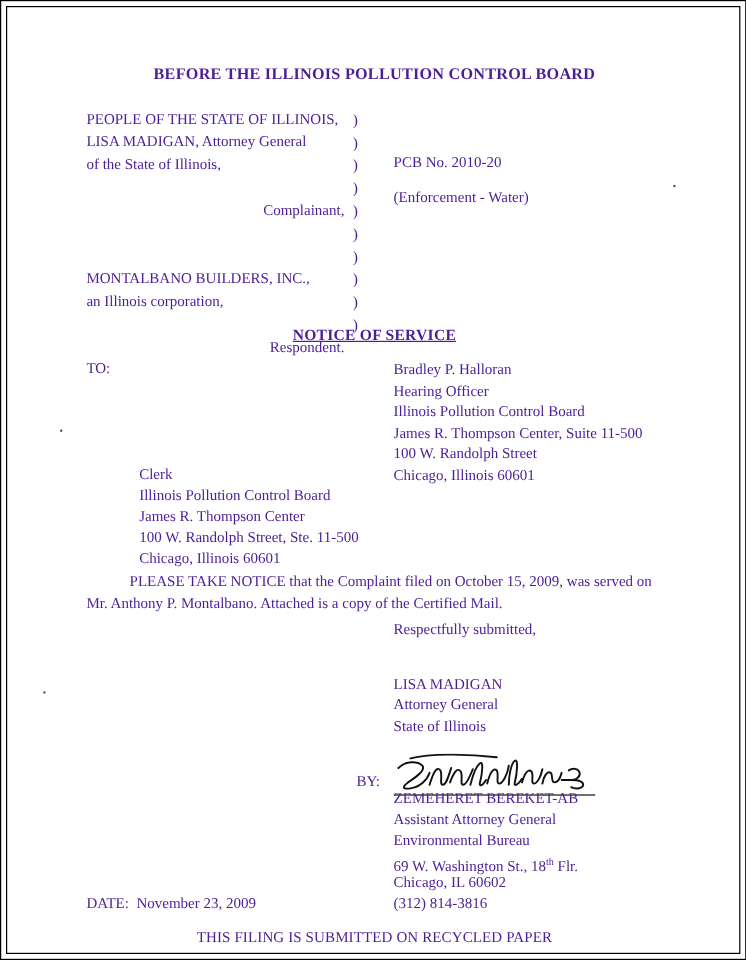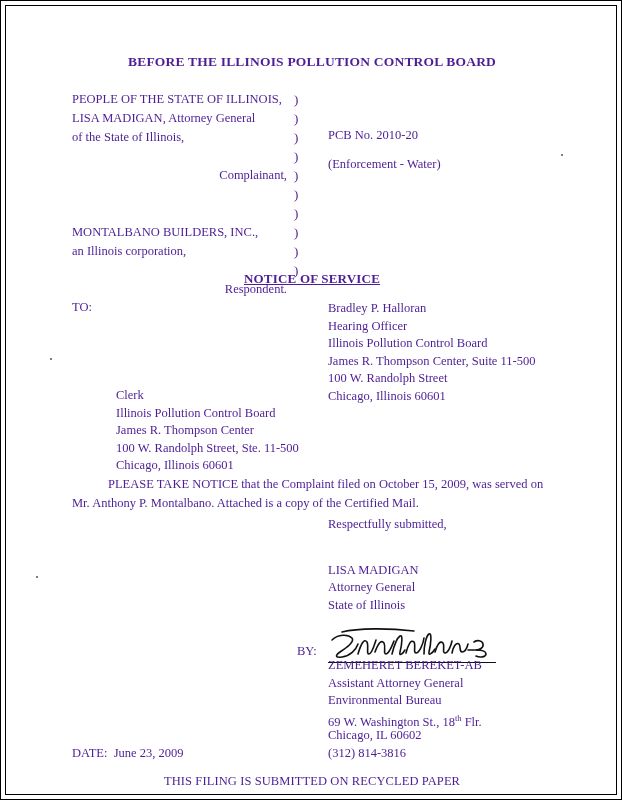--- a/index.html
+++ b/index.html
@@ -293,21 +293,21 @@
 
       <div class="sig-details">
         <div class="ln">ZEMEHERET BEREKET-AB</div>
         <div class="ln">Assistant Attorney General</div>
         <div class="ln">Environmental Bureau</div>
         <div class="ln"><span>69 W. Washington St., 18</span><span class="sup">th</span><span> Flr.</span></div>
         <div class="ln">Chicago, IL 60602</div>
         <div class="ln">(312) 814-3816</div>
       </div>
 
-      <div class="date-line"><span>DATE:</span>&nbsp;&nbsp;<span>June 23, 2009</span></div>
+      <div class="date-line"><span>DATE:</span>&nbsp;&nbsp;<span>November 23, 2009</span></div>
 
       <div class="footer">THIS FILING IS SUBMITTED ON RECYCLED PAPER</div>
 
       <div class="speck" style="left:555px;top:148px;width:2px;height:2px;"></div>
       <div class="speck" style="left:44px;top:352px;width:2px;height:2px;"></div>
       <div class="speck" style="left:30px;top:570px;width:2px;height:2px;"></div>
     </div>
   </div>
 </div>
 

